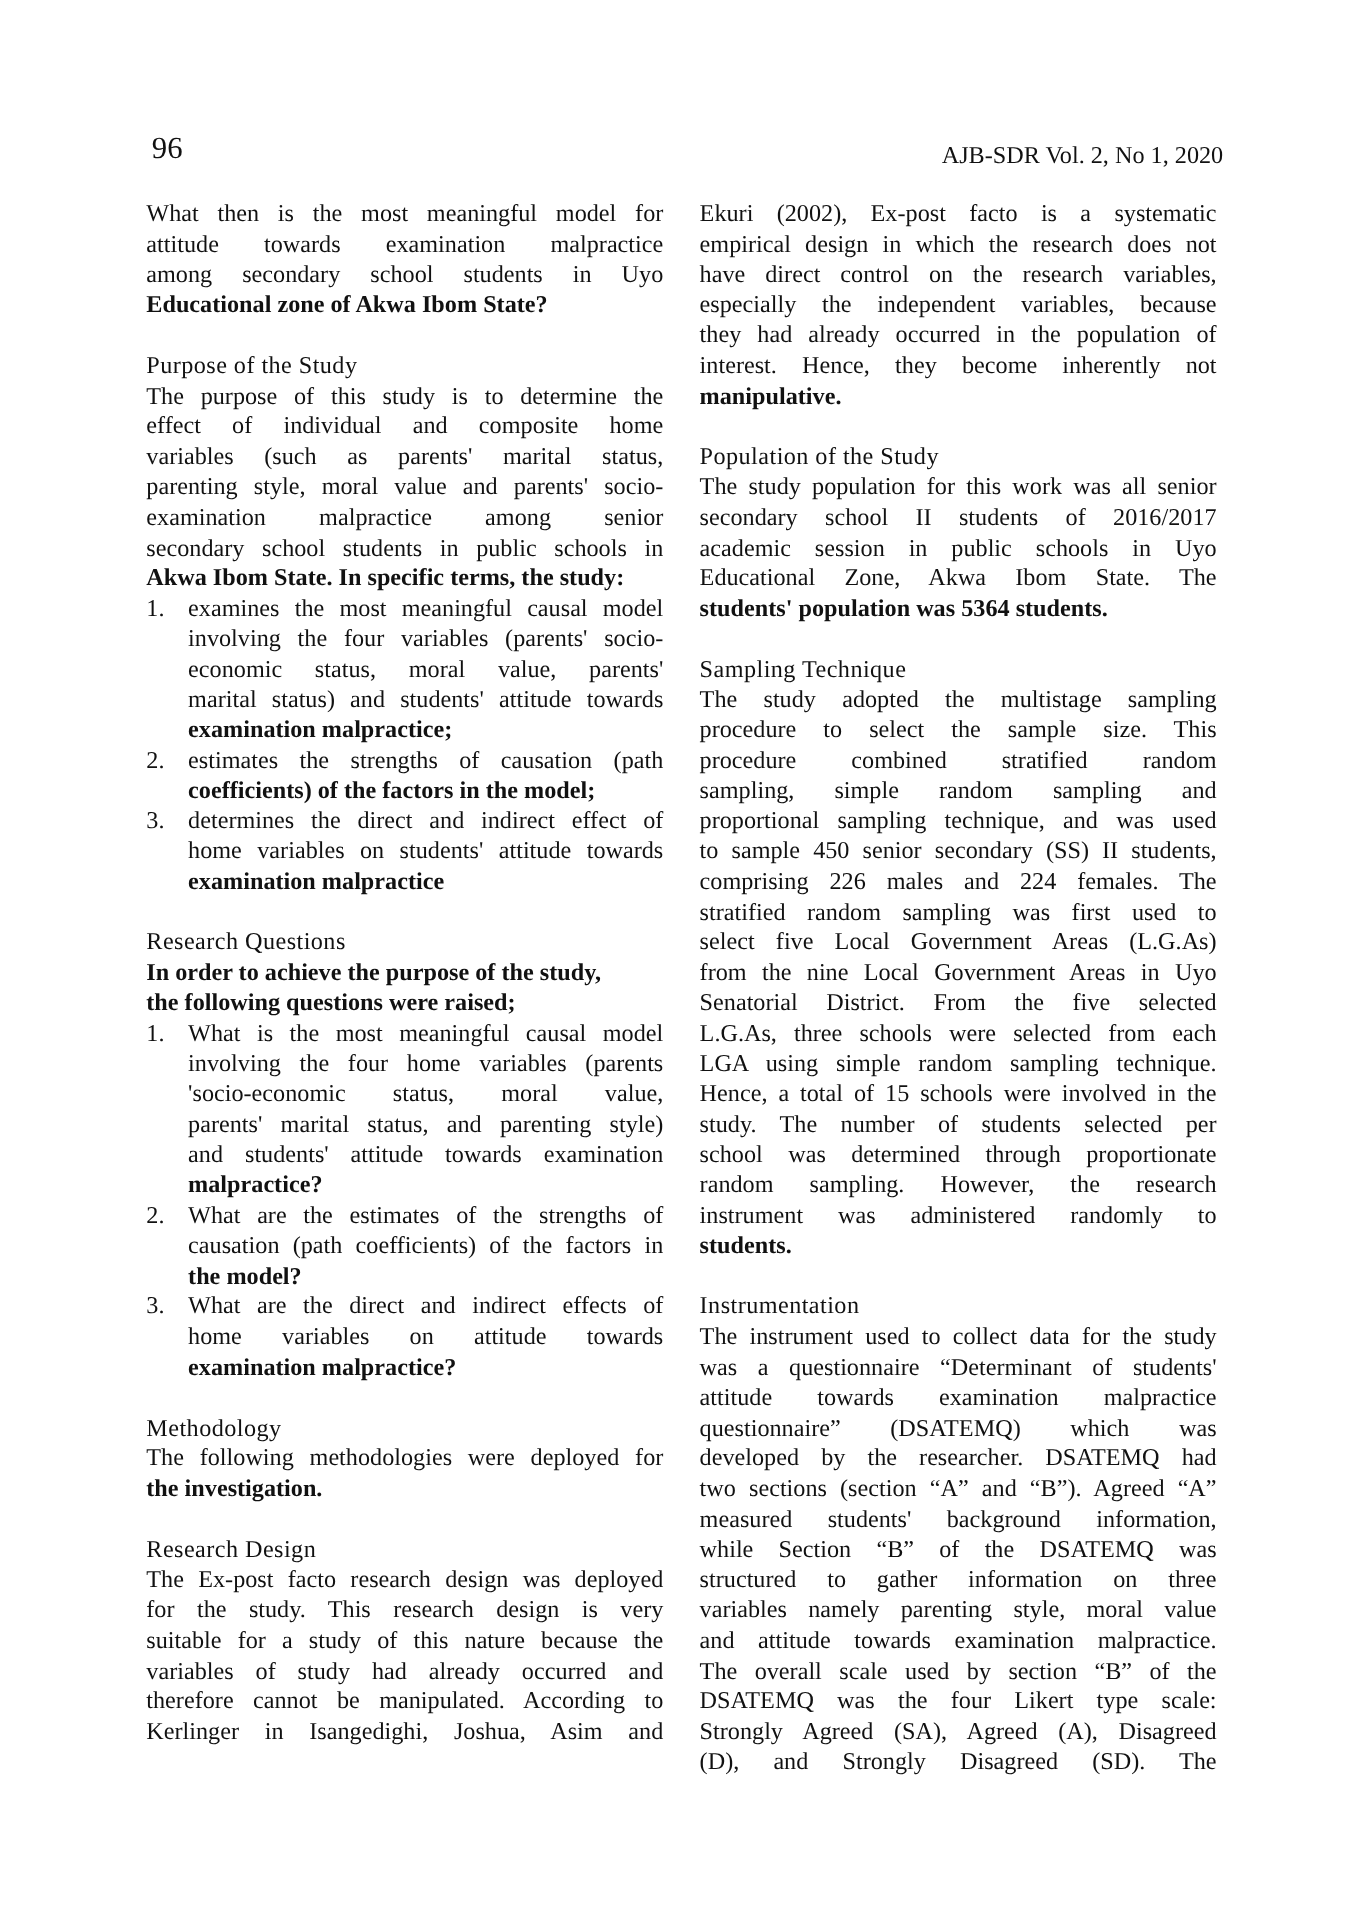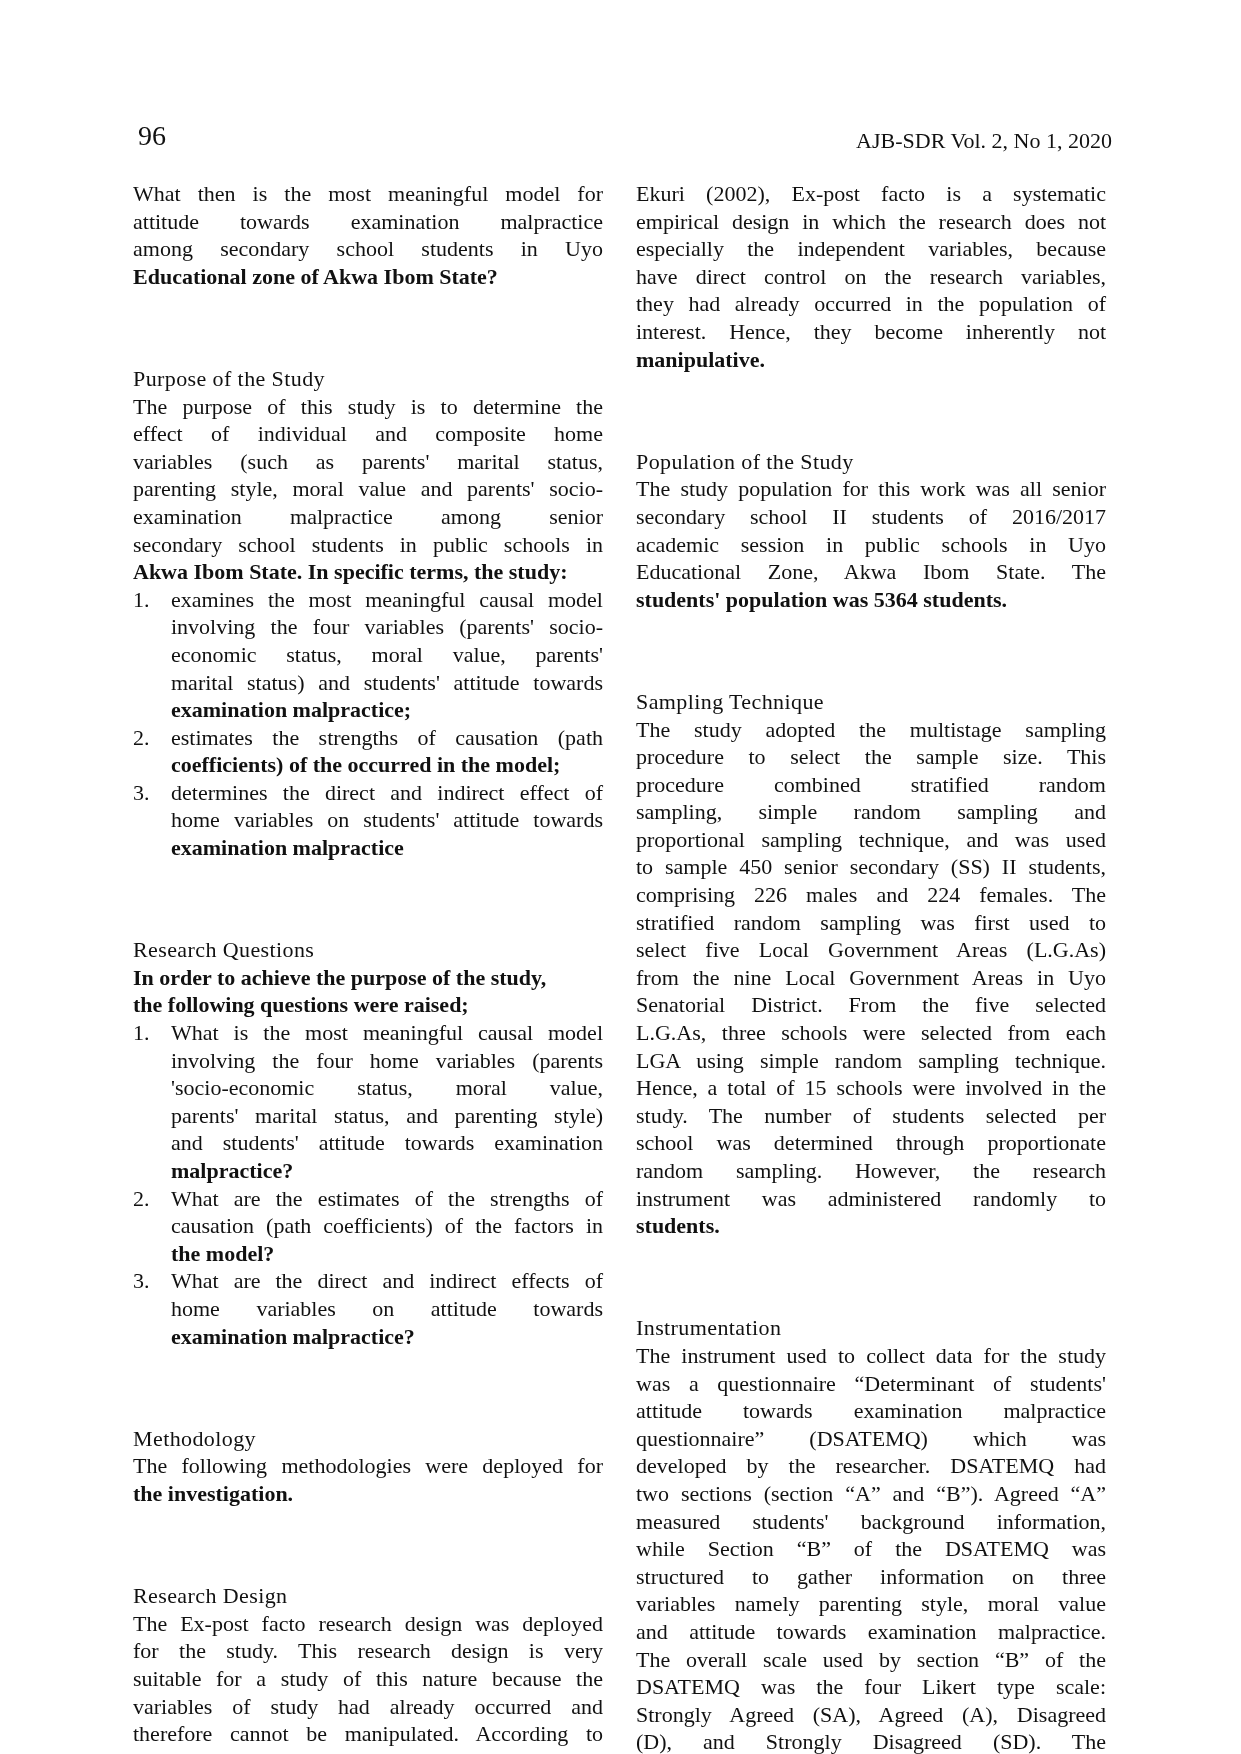--- a/index.html
+++ b/index.html
@@ -5,21 +5,21 @@
   html, body { margin: 0; padding: 0; background: #ffffff; }
   body { width: 1241px; height: 1754px; position: relative; overflow: hidden;
          font-family: "Liberation Serif", "DejaVu Serif", serif; color: #111111; }
   .page-num { position: absolute; left: 138px; top: 120px; font-size: 28px; }
   .journal { position: absolute; right: 129px; top: 128px; font-size: 22px; }
   .col { position: absolute; top: 180px; width: 470px; font-size: 22px; line-height: 27.6px; }
   .col-left { left: 133px; }
   .col-right { left: 636px; }
   .line { display: block; text-align: justify; text-align-last: justify; white-space: nowrap; height: 27.6px; }
   .line.last { text-align-last: left; font-weight: bold; }
-  .heading { display: block; height: 27.6px; letter-spacing: 0.4px; margin-top: 47px; }
+  .heading { display: block; height: 27.6px; letter-spacing: 0.4px; }
   .gap { display: block; height: 27.6px; }
   .li { position: relative; padding-left: 38px; display: block; }
   .li .num { position: absolute; left: 0; top: 0; }
   .li .line { white-space: nowrap; }
 </style>
 </head>
 <body>
 
 <div class="page-num">96</div>
 <div class="journal">AJB-SDR Vol. 2, No 1, 2020</div>
@@ -47,21 +47,21 @@
       <span class="num">1.</span>
       <span class="line">examines the most meaningful causal model</span>
       <span class="line">involving the four variables (parents' socio-</span>
       <span class="line">economic status, moral value, parents'</span>
       <span class="line">marital status) and students' attitude towards</span>
       <span class="line last">examination malpractice;</span>
     </div>
     <div class="li">
       <span class="num">2.</span>
       <span class="line">estimates the strengths of causation (path</span>
-      <span class="line last">coefficients) of the occurred in the model;</span>
+      <span class="line last">coefficients) of the factors in the model;</span>
     </div>
     <div class="li">
       <span class="num">3.</span>
       <span class="line">determines the direct and indirect effect of</span>
       <span class="line">home variables on students' attitude towards</span>
       <span class="line last">examination malpractice</span>
     </div>
   </div>
   <span class="gap"></span>
 
@@ -109,22 +109,22 @@
     <span class="line">variables of study had already occurred and</span>
     <span class="line">therefore cannot be manipulated. According to</span>
     <span class="line">Kerlinger in Isangedighi, Joshua, Asim and</span>
   </div>
 </div>
 
 <div class="col col-right">
   <div>
     <span class="line">Ekuri (2002), Ex-post facto is a systematic</span>
     <span class="line">empirical design in which the research does not</span>
+    <span class="line">have direct control on the research variables,</span>
     <span class="line">especially the independent variables, because</span>
-    <span class="line">have direct control on the research variables,</span>
     <span class="line">they had already occurred in the population of</span>
     <span class="line">interest. Hence, they become inherently not</span>
     <span class="line last">manipulative.</span>
   </div>
   <span class="gap"></span>
 
   <div>
     <span class="heading">Population of the Study</span>
     <span class="line">The study population for this work was all senior</span>
     <span class="line">secondary school II students of 2016/2017</span>

